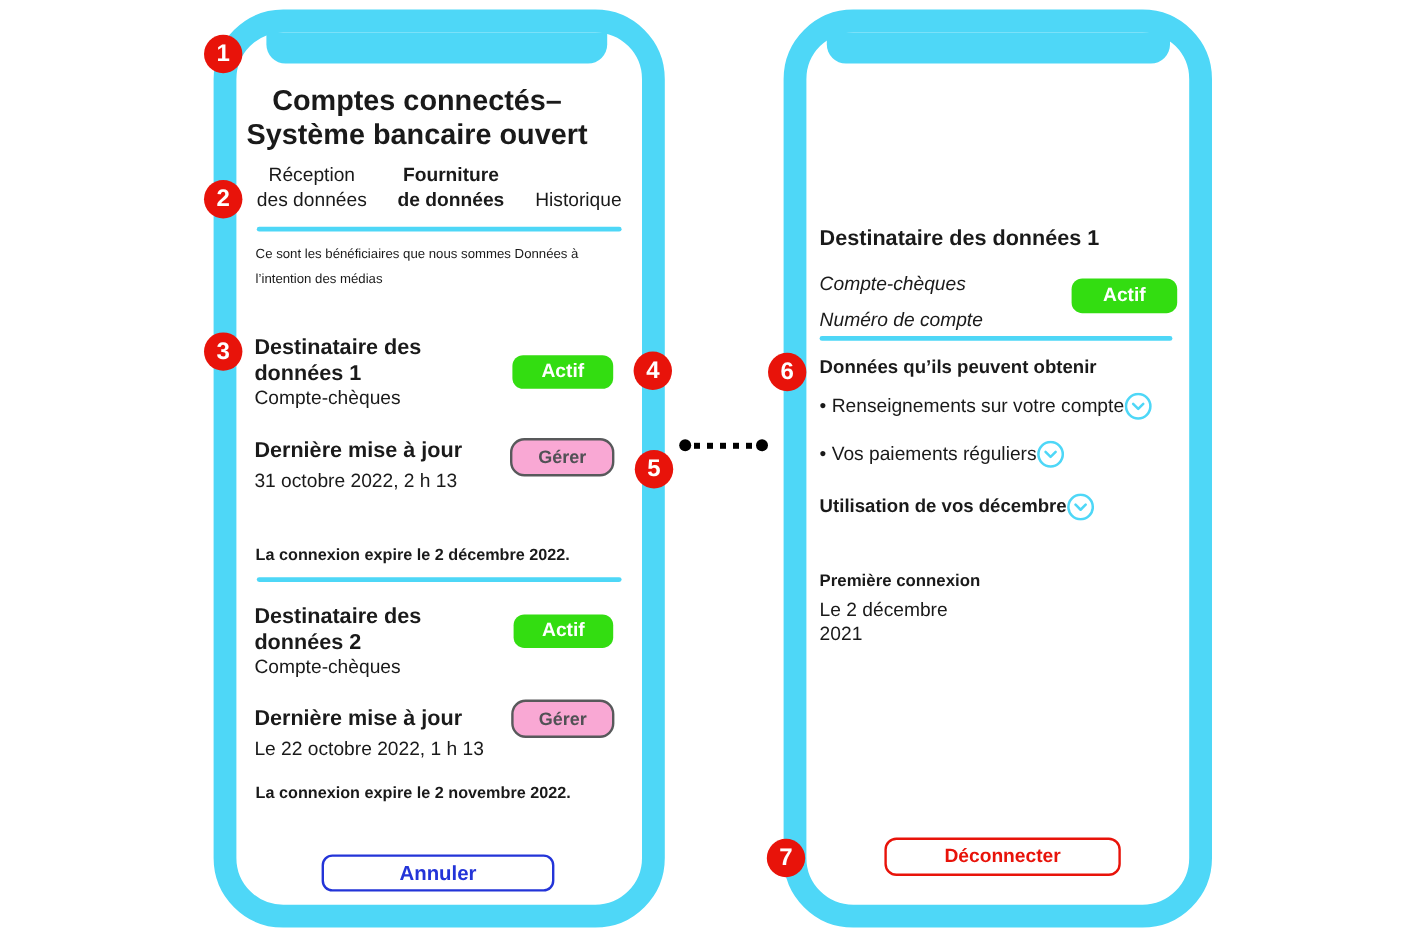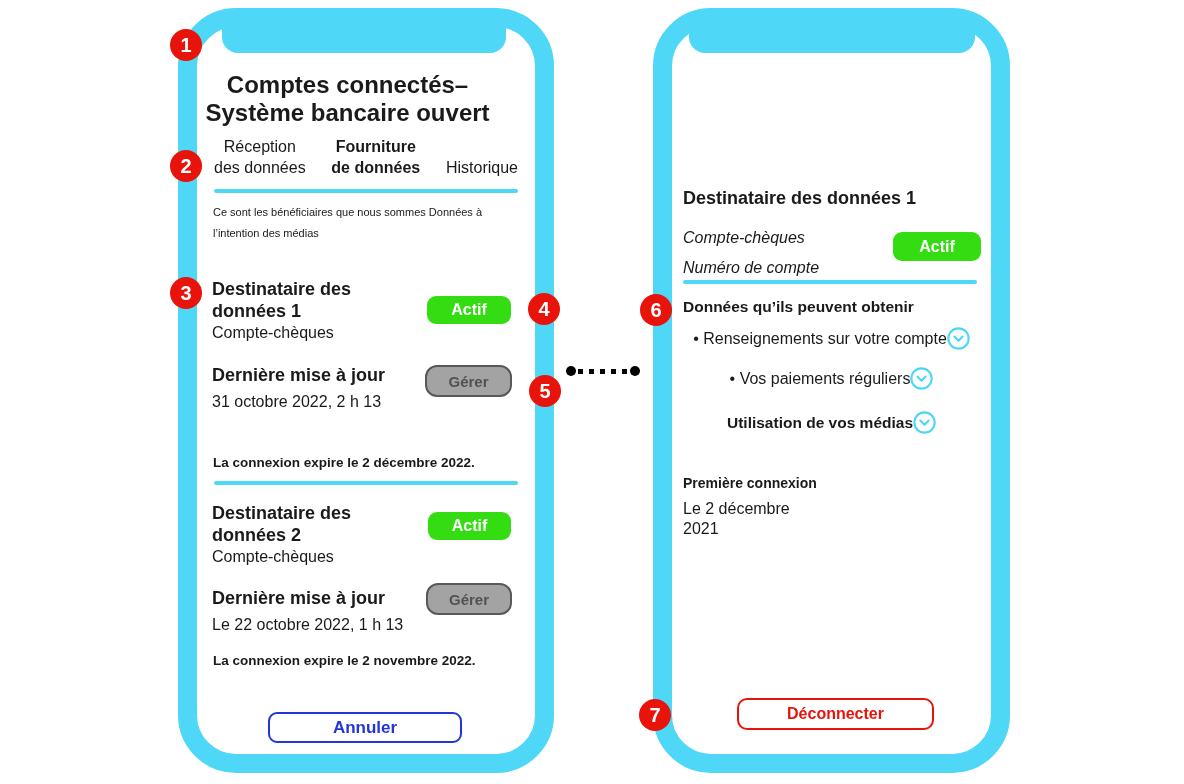--- a/index.html
+++ b/index.html
@@ -29,21 +29,21 @@
   .lp-tabline { left:17px; top:162px; width:304px; }
   .lp-desc { position:absolute; left:16px; top:175px; width:292px;
     font-size:11px; line-height:21px; }
 
   .rec-name { position:absolute; left:15px; width:190px; font-size:18px;
     font-weight:bold; line-height:22px; }
   .rec-account { position:absolute; left:15px; font-size:16px; }
   .badge { position:absolute; background:#33dd11; border-radius:9px; color:#ffffff;
     font-size:16px; font-weight:bold; display:flex; align-items:center; justify-content:center; }
   .update-label { position:absolute; left:15px; font-size:18px; font-weight:bold; }
-  .manage-btn { position:absolute; background:#a3a3a3; border:2px solid #58595b;
+  .manage-btn { position:absolute; background:#f9a8d4; border:2px solid #58595b;
     border-radius:12px; color:#515155; font-size:15px; font-weight:bold;
     display:flex; align-items:center; justify-content:center; cursor:pointer; }
   .update-value { position:absolute; left:15px; font-size:16px; }
   .expiry { position:absolute; left:16px; font-size:13.5px; font-weight:bold; line-height:16.5px; }
 
   .r1-name   { top:251px; } .r1-badge  { left:230px; top:269px; width:84px; height:28px; }
   .r1-acct   { top:297px; } .r1-ulabel { top:338px; }
   .r1-manage { left:228px; top:338px; width:87px; height:32px; }
   .r1-uvalue { top:366px; } .r1-expiry { top:428px; width:300px; }
   .lp-divider{ left:17px; top:454px; width:304px; }
@@ -59,21 +59,21 @@
 
   
   .rp-title { position:absolute; left:11px; top:161px; font-size:18px; font-weight:bold; }
   .rp-italic { position:absolute; left:11px; font-size:16px; font-style:italic; }
   .rp-acct { top:202px; } .rp-num { top:232px; }
   .rp-badge { left:221px; top:205px; width:88px; height:29px; }
   .rp-underline { left:11px; top:253px; width:294px; }
   .rp-section { position:absolute; left:11px; font-size:15.5px; font-weight:bold; }
   .rp-sec1 { top:271px; }
   .rp-row { position:absolute; left:11px; width:297px; display:flex;
-    justify-content:center; align-items:center; }
+    justify-content:flex-start; align-items:center; }
   .rp-item1 { top:300px; } .rp-item2 { top:340px; } .rp-usage { top:384px; }
   .rp-row .item-text { font-size:16px; }
   .rp-row .sec-text { font-size:15.5px; font-weight:bold; }
   .chev { width:23px; height:23px; display:block; cursor:pointer; }
   .rp-col { position:absolute; top:431px;margin-top:16px; }
   .rp-col1 { left:11px; width:145px; } .rp-col2 { left:170px; width:140px; }
   .col-label { font-size:14px; font-weight:bold; line-height:18px; }
   .col-value { font-size:16px; line-height:20px; margin-top:7px; }
   .deconnecter-btn { position:absolute; left:65px; top:671px; width:197px; height:32px;
     background:#ffffff; border:2px solid #e8130a; border-radius:10px; color:#e8130a;
@@ -157,21 +157,21 @@
       </svg>
     </div>
     <div class="rp-row rp-item2">
       <span class="item-text">• Vos paiements réguliers</span>
       <svg class="chev" viewBox="0 0 24 24">
         <circle cx="12" cy="12" r="10.6" fill="none" stroke="#4ed7f7" stroke-width="2.2"></circle>
         <path d="M7.6 10l4.4 4.4L16.4 10" fill="none" stroke="#4ed7f7" stroke-width="2.2" stroke-linecap="round" stroke-linejoin="round"></path>
       </svg>
     </div>
     <div class="rp-row rp-usage">
-      <span class="sec-text">Utilisation de vos médias</span>
+      <span class="sec-text">Utilisation de vos décembre</span>
       <svg class="chev" viewBox="0 0 24 24">
         <circle cx="12" cy="12" r="10.6" fill="none" stroke="#4ed7f7" stroke-width="2.2"></circle>
         <path d="M7.6 10l4.4 4.4L16.4 10" fill="none" stroke="#4ed7f7" stroke-width="2.2" stroke-linecap="round" stroke-linejoin="round"></path>
       </svg>
     </div>
 
     <div class="rp-col rp-col1">
       <div class="col-label">Première connexion</div>
       <div class="col-value">Le 2 décembre 2021</div>
     </div>

